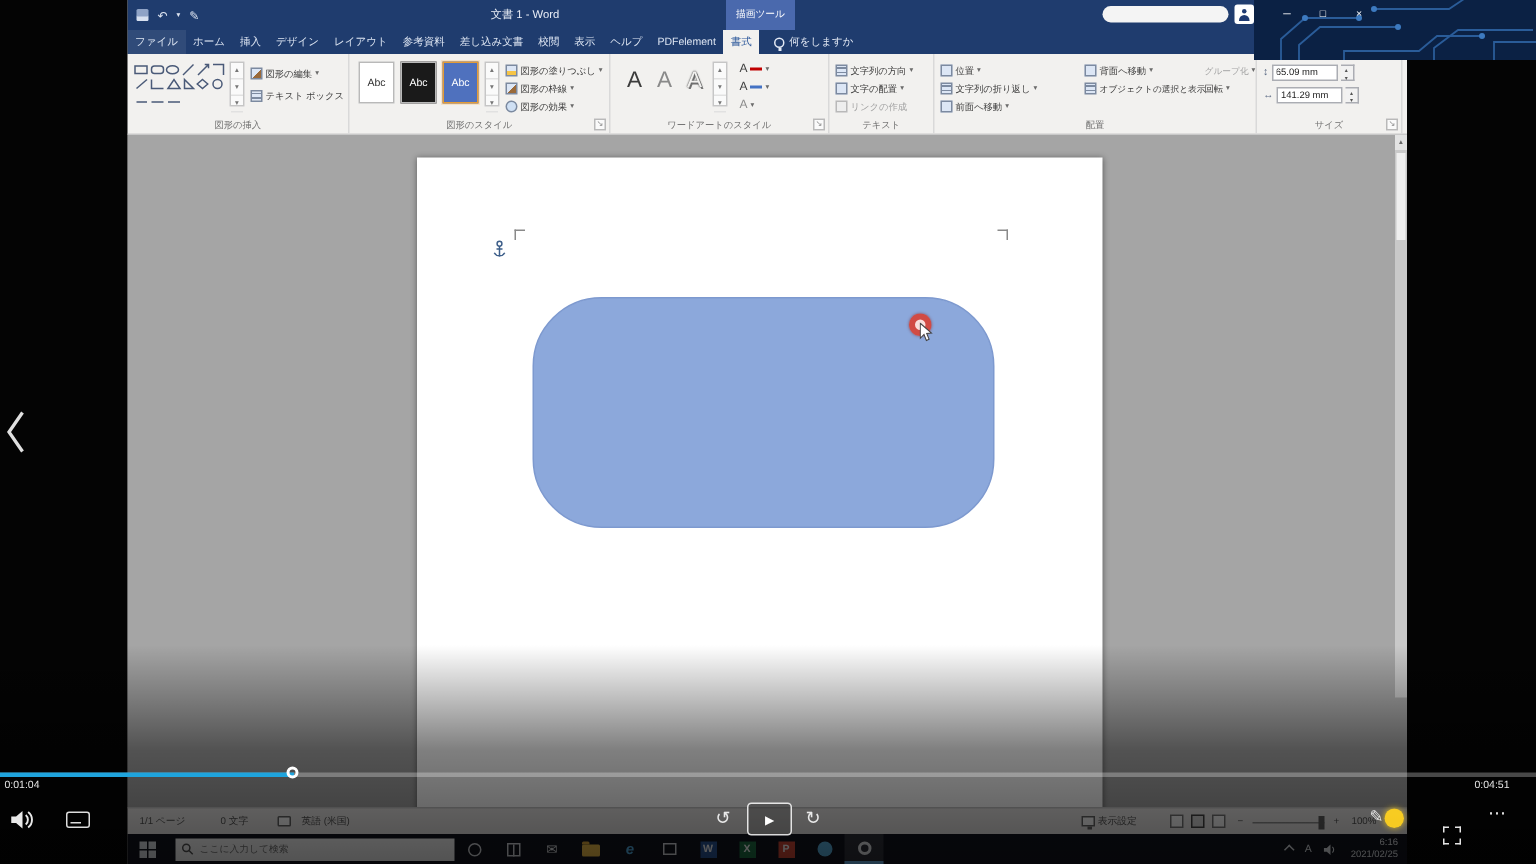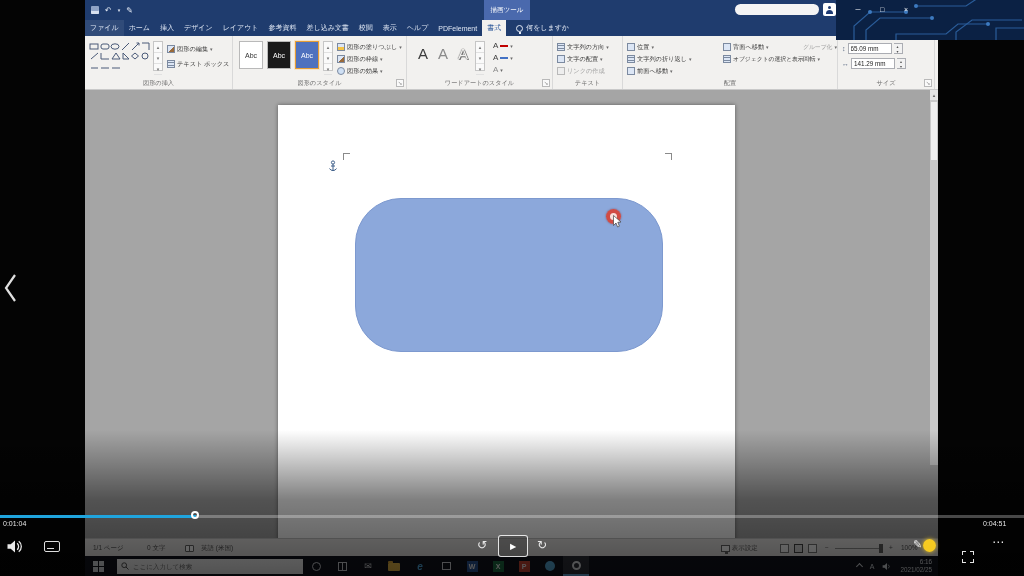--- a/index.html
+++ b/index.html
@@ -134,20 +134,21 @@
 
   <div class="video">
 
     <div class="titlebar">
       <div class="qat">
         <span class="i-save"></span>
         <span class="glyph">↶</span>
         <span class="glyph" style="font-size:5px;">▾</span>
         <span class="glyph">✎</span>
       </div>
+      <div class="wintitle">文書 1 - Word</div>
       <div class="ctxgroup">描画ツール</div>
       <div class="pill"></div>
       <div class="avatarbox">
           <span class="person" style="color:#1f3b73;"></span>
         </div>
       <div class="winctrl" style="left:763px;">─</div>
       <div class="winctrl" style="left:787px;">□</div>
       <div class="winctrl" style="left:811px;">×</div>
     </div>
 

